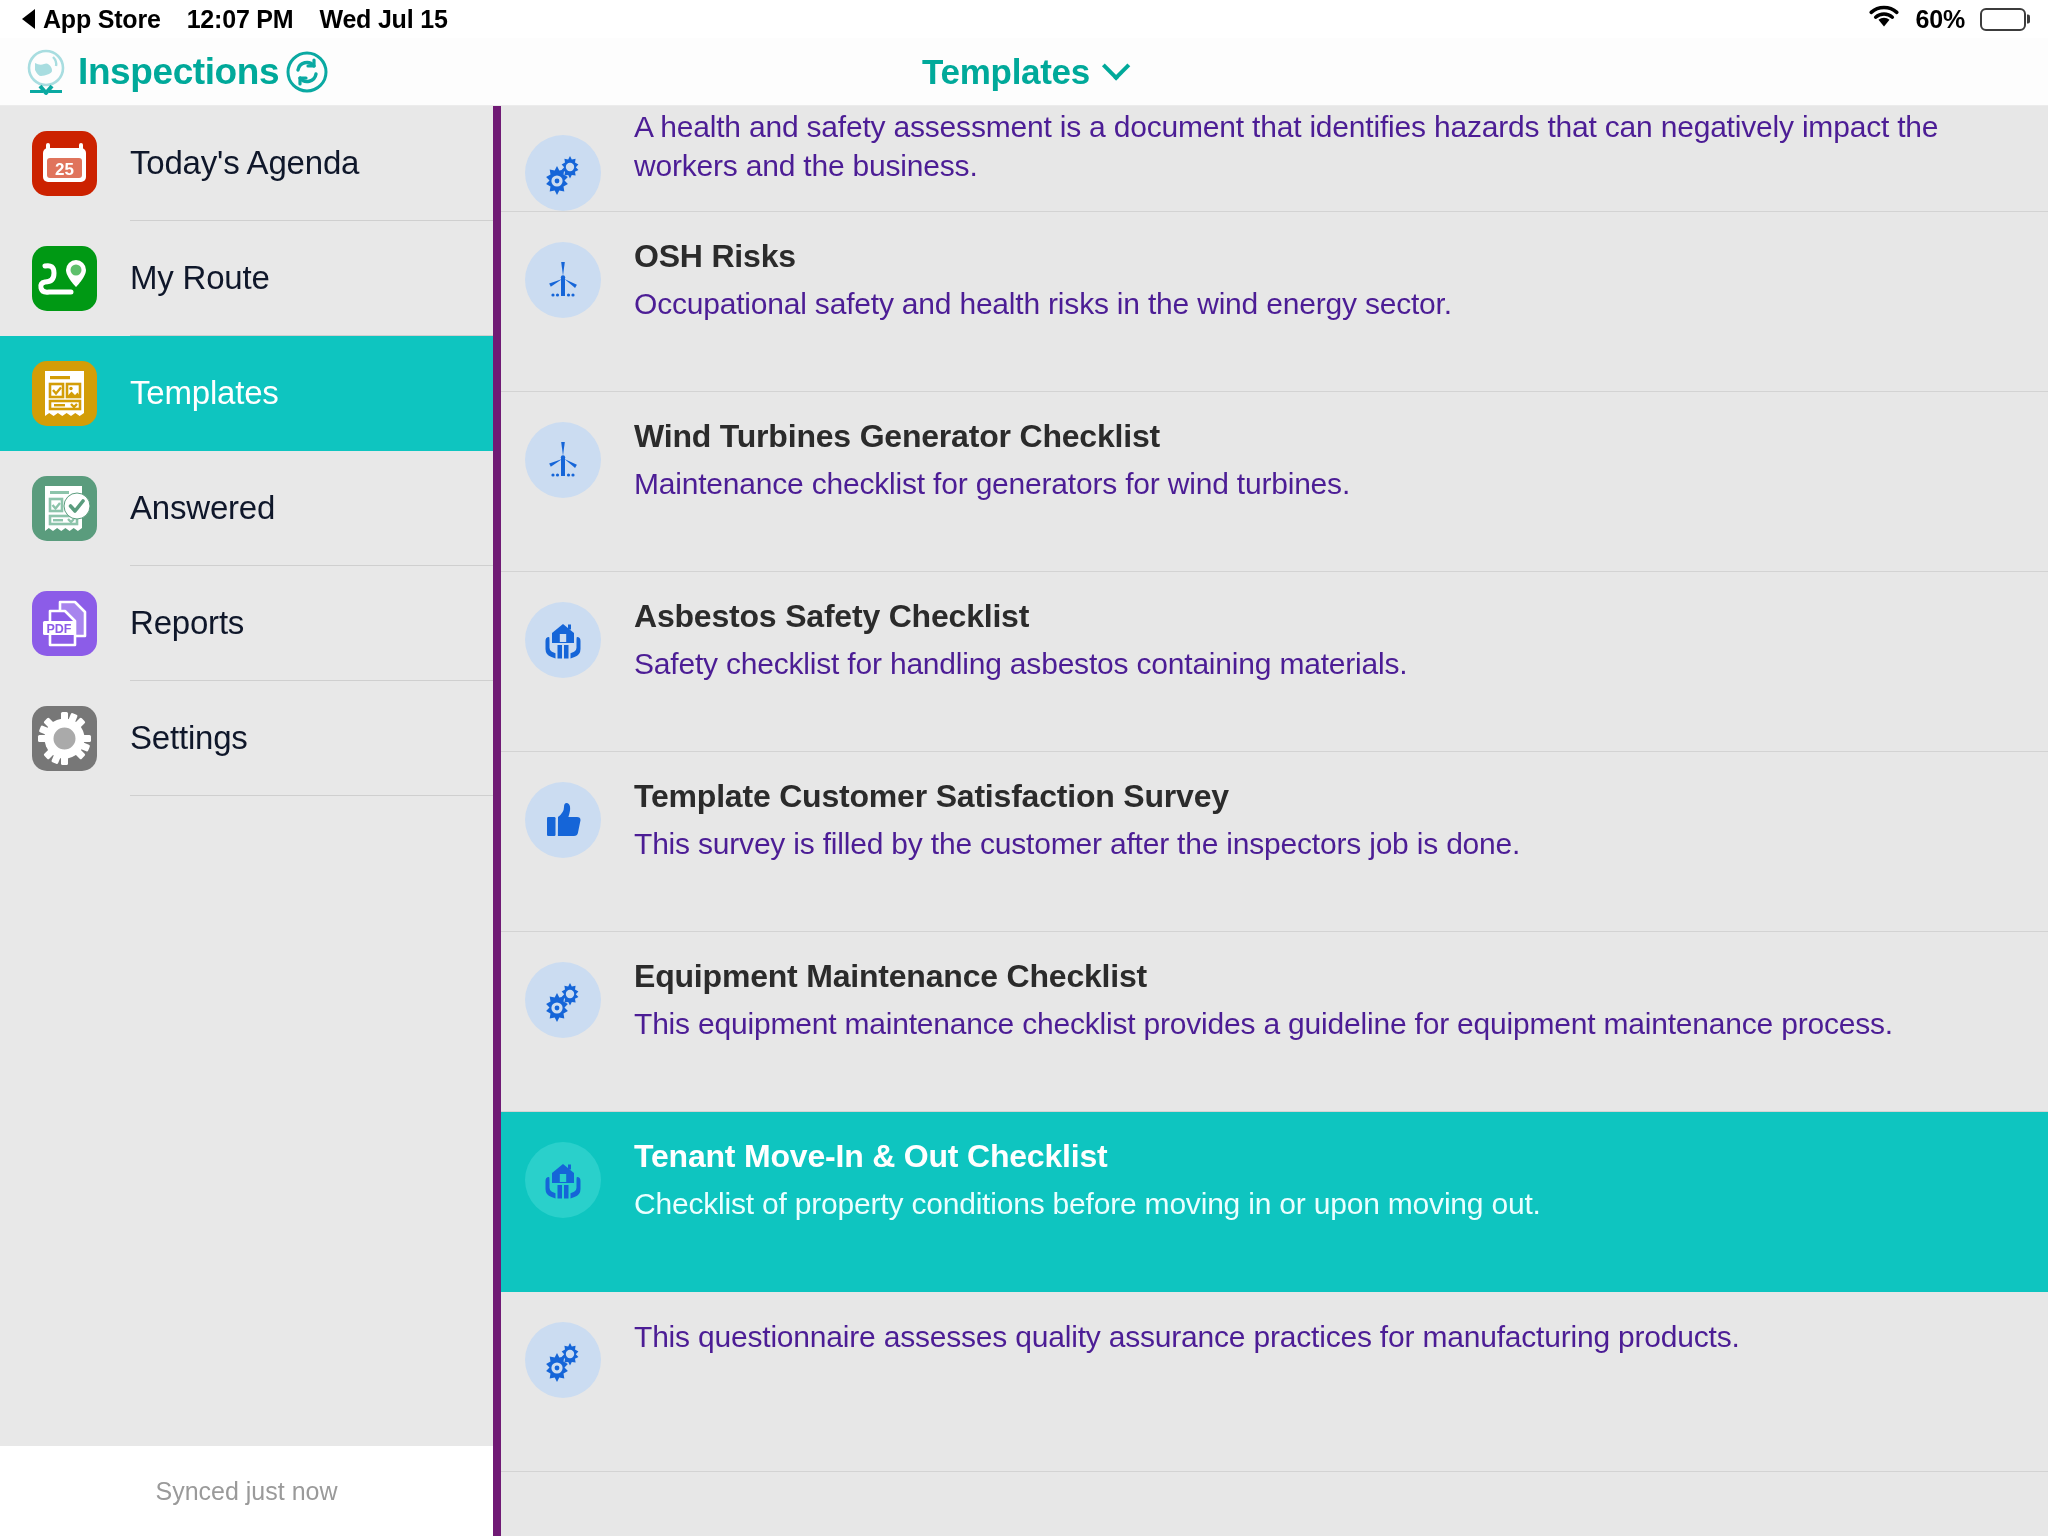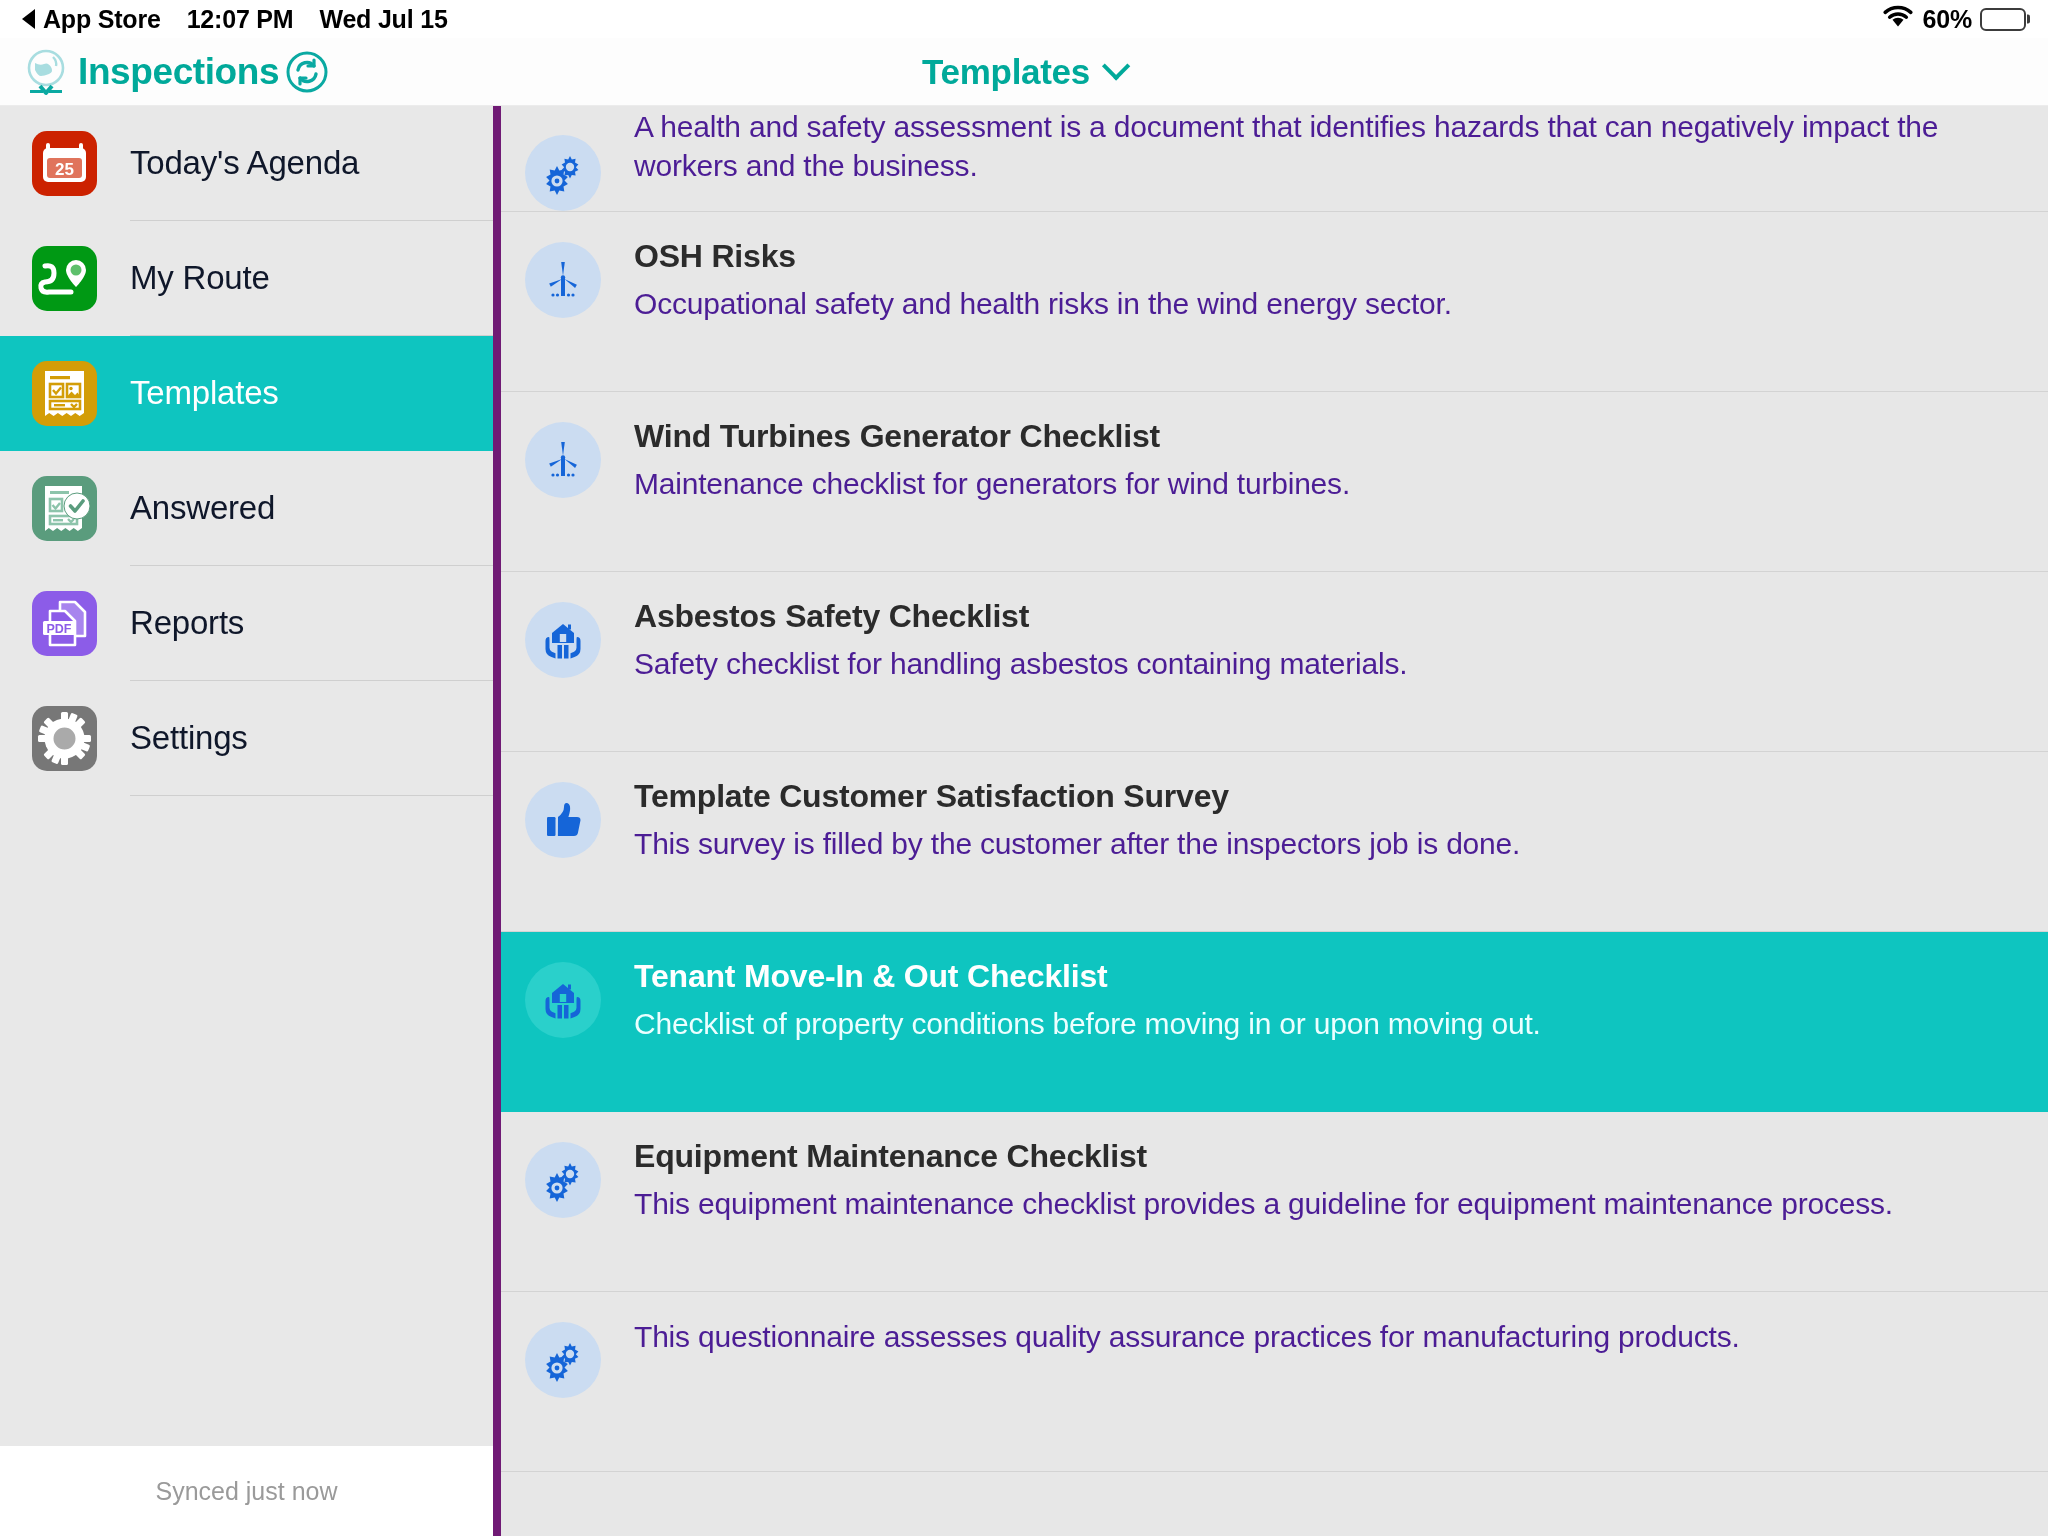--- a/index.html
+++ b/index.html
@@ -24,21 +24,21 @@
   }
   .status-left { display: flex; align-items: flex-end; gap: 26px; }
   .status-appstore { display: flex; align-items: center; gap: 8px; }
   .back-tri {
     width: 0; height: 0;
     border-top: 10px solid transparent;
     border-bottom: 10px solid transparent;
     border-right: 13px solid #000;
   }
   .status-spacer { flex: 1; }
-  .status-right { display: flex; align-items: center; gap: 8px; }
+  .status-right { display: flex; align-items: center; gap: 15px; }
   .wifi-ico { display: block; }
   .batt {
     width: 46px; height: 23px;
     border: 2.5px solid #3c3c3c;
     border-radius: 6px;
     position: relative;
     padding: 2.5px;
   }
   .batt::after {
     content: "";
@@ -482,20 +482,38 @@
               <path d="M18 20 q6 -4.5 6 -10 0 -4 2.6 -4 t3.4 3.6 q.6 4 -1.6 10.4 h8.6 q3.5 0 3.5 3.2 l-2.6 12.8 q-.6 3 -4 3 h-16z"></path>
             </g>
           </svg>
       </span>
       <div class="tpl-text">
         <div class="tpl-title">Template Customer Satisfaction Survey</div>
         <div class="tpl-desc">This survey is filled by the customer after the inspectors job is done.</div>
       </div>
     </div>
 
+    <div class="tpl-row">
+      <span class="tpl-icon-wrap">
+        <svg width="46" height="46" viewBox="0 0 46 46">
+            <g fill="#1565d8">
+              <path d="M30 6 l1.8 3.4 3.8 -.6 -.6 3.8 3.4 1.8 -2.6 2.8 2.6 2.8 -3.4 1.8 .6 3.8 -3.8 -.6 -1.8 3.4 -1.8 -3.4 -3.8 .6 .6 -3.8 -3.4 -1.8 2.6 -2.8 -2.6 -2.8 3.4 -1.8 -.6 -3.8 3.8 .6z"></path>
+              <circle cx="30" cy="17" r="4.2" fill="#cbdcf1"></circle>
+              <path d="M17 16 l2.3 4.4 5 -.8 -.8 5 4.4 2.3 -3.4 3.6 3.4 3.6 -4.4 2.3 .8 5 -5 -.8 -2.3 4.4 -2.3 -4.4 -5 .8 .8 -5 -4.4 -2.3 3.4 -3.6 -3.4 -3.6 4.4 -2.3 -.8 -5 5 .8z"></path>
+              <circle cx="17" cy="31" r="5.6" fill="#cbdcf1"></circle>
+              <circle cx="17" cy="31" r="2.4" fill="#1565d8"></circle>
+            </g>
+          </svg>
+      </span>
+      <div class="tpl-text">
+        <div class="tpl-title">Equipment Maintenance Checklist</div>
+        <div class="tpl-desc">This equipment maintenance checklist provides a guideline for equipment maintenance process.</div>
+      </div>
+    </div>
+
     <div class="tpl-row selected">
       <span class="tpl-icon-wrap">
         <svg width="46" height="46" viewBox="0 0 46 46">
             <g fill="#1565d8">
               <path d="M23 7 l11 9 v10 h-22 v-10z"></path>
               <rect x="19.8" y="17" width="6.4" height="8" fill="#2ad0cb"></rect>
               <rect x="28" y="7.5" width="3" height="5"></rect>
               <path d="M9 20 q-3.5 0 -3.5 4 v8 q0 6 6 8 l4 1.6 v-5.4 l-3.6 -1.5 q-2.4 -1 -2.4 -4 v-6.7 q0 -4 -0.5 -4z"></path>
               <path d="M37 20 q3.5 0 3.5 4 v8 q0 6 -6 8 l-4 1.6 v-5.4 l3.6 -1.5 q2.4 -1 2.4 -4 v-6.7 q0 -4 0.5 -4z"></path>
               <rect x="17.5" y="28" width="4.5" height="13.5"></rect>
@@ -515,36 +533,18 @@
             <g fill="#1565d8">
               <path d="M30 6 l1.8 3.4 3.8 -.6 -.6 3.8 3.4 1.8 -2.6 2.8 2.6 2.8 -3.4 1.8 .6 3.8 -3.8 -.6 -1.8 3.4 -1.8 -3.4 -3.8 .6 .6 -3.8 -3.4 -1.8 2.6 -2.8 -2.6 -2.8 3.4 -1.8 -.6 -3.8 3.8 .6z"></path>
               <circle cx="30" cy="17" r="4.2" fill="#cbdcf1"></circle>
               <path d="M17 16 l2.3 4.4 5 -.8 -.8 5 4.4 2.3 -3.4 3.6 3.4 3.6 -4.4 2.3 .8 5 -5 -.8 -2.3 4.4 -2.3 -4.4 -5 .8 .8 -5 -4.4 -2.3 3.4 -3.6 -3.4 -3.6 4.4 -2.3 -.8 -5 5 .8z"></path>
               <circle cx="17" cy="31" r="5.6" fill="#cbdcf1"></circle>
               <circle cx="17" cy="31" r="2.4" fill="#1565d8"></circle>
             </g>
           </svg>
       </span>
       <div class="tpl-text">
-        <div class="tpl-title">Equipment Maintenance Checklist</div>
-        <div class="tpl-desc">This equipment maintenance checklist provides a guideline for equipment maintenance process.</div>
-      </div>
-    </div>
-
-    <div class="tpl-row">
-      <span class="tpl-icon-wrap">
-        <svg width="46" height="46" viewBox="0 0 46 46">
-            <g fill="#1565d8">
-              <path d="M30 6 l1.8 3.4 3.8 -.6 -.6 3.8 3.4 1.8 -2.6 2.8 2.6 2.8 -3.4 1.8 .6 3.8 -3.8 -.6 -1.8 3.4 -1.8 -3.4 -3.8 .6 .6 -3.8 -3.4 -1.8 2.6 -2.8 -2.6 -2.8 3.4 -1.8 -.6 -3.8 3.8 .6z"></path>
-              <circle cx="30" cy="17" r="4.2" fill="#cbdcf1"></circle>
-              <path d="M17 16 l2.3 4.4 5 -.8 -.8 5 4.4 2.3 -3.4 3.6 3.4 3.6 -4.4 2.3 .8 5 -5 -.8 -2.3 4.4 -2.3 -4.4 -5 .8 .8 -5 -4.4 -2.3 3.4 -3.6 -3.4 -3.6 4.4 -2.3 -.8 -5 5 .8z"></path>
-              <circle cx="17" cy="31" r="5.6" fill="#cbdcf1"></circle>
-              <circle cx="17" cy="31" r="2.4" fill="#1565d8"></circle>
-            </g>
-          </svg>
-      </span>
-      <div class="tpl-text">
         <div class="tpl-desc">This questionnaire assesses quality assurance practices for manufacturing products.</div>
       </div>
     </div>
 
   </div>
 </div>
 
 </body></html>

